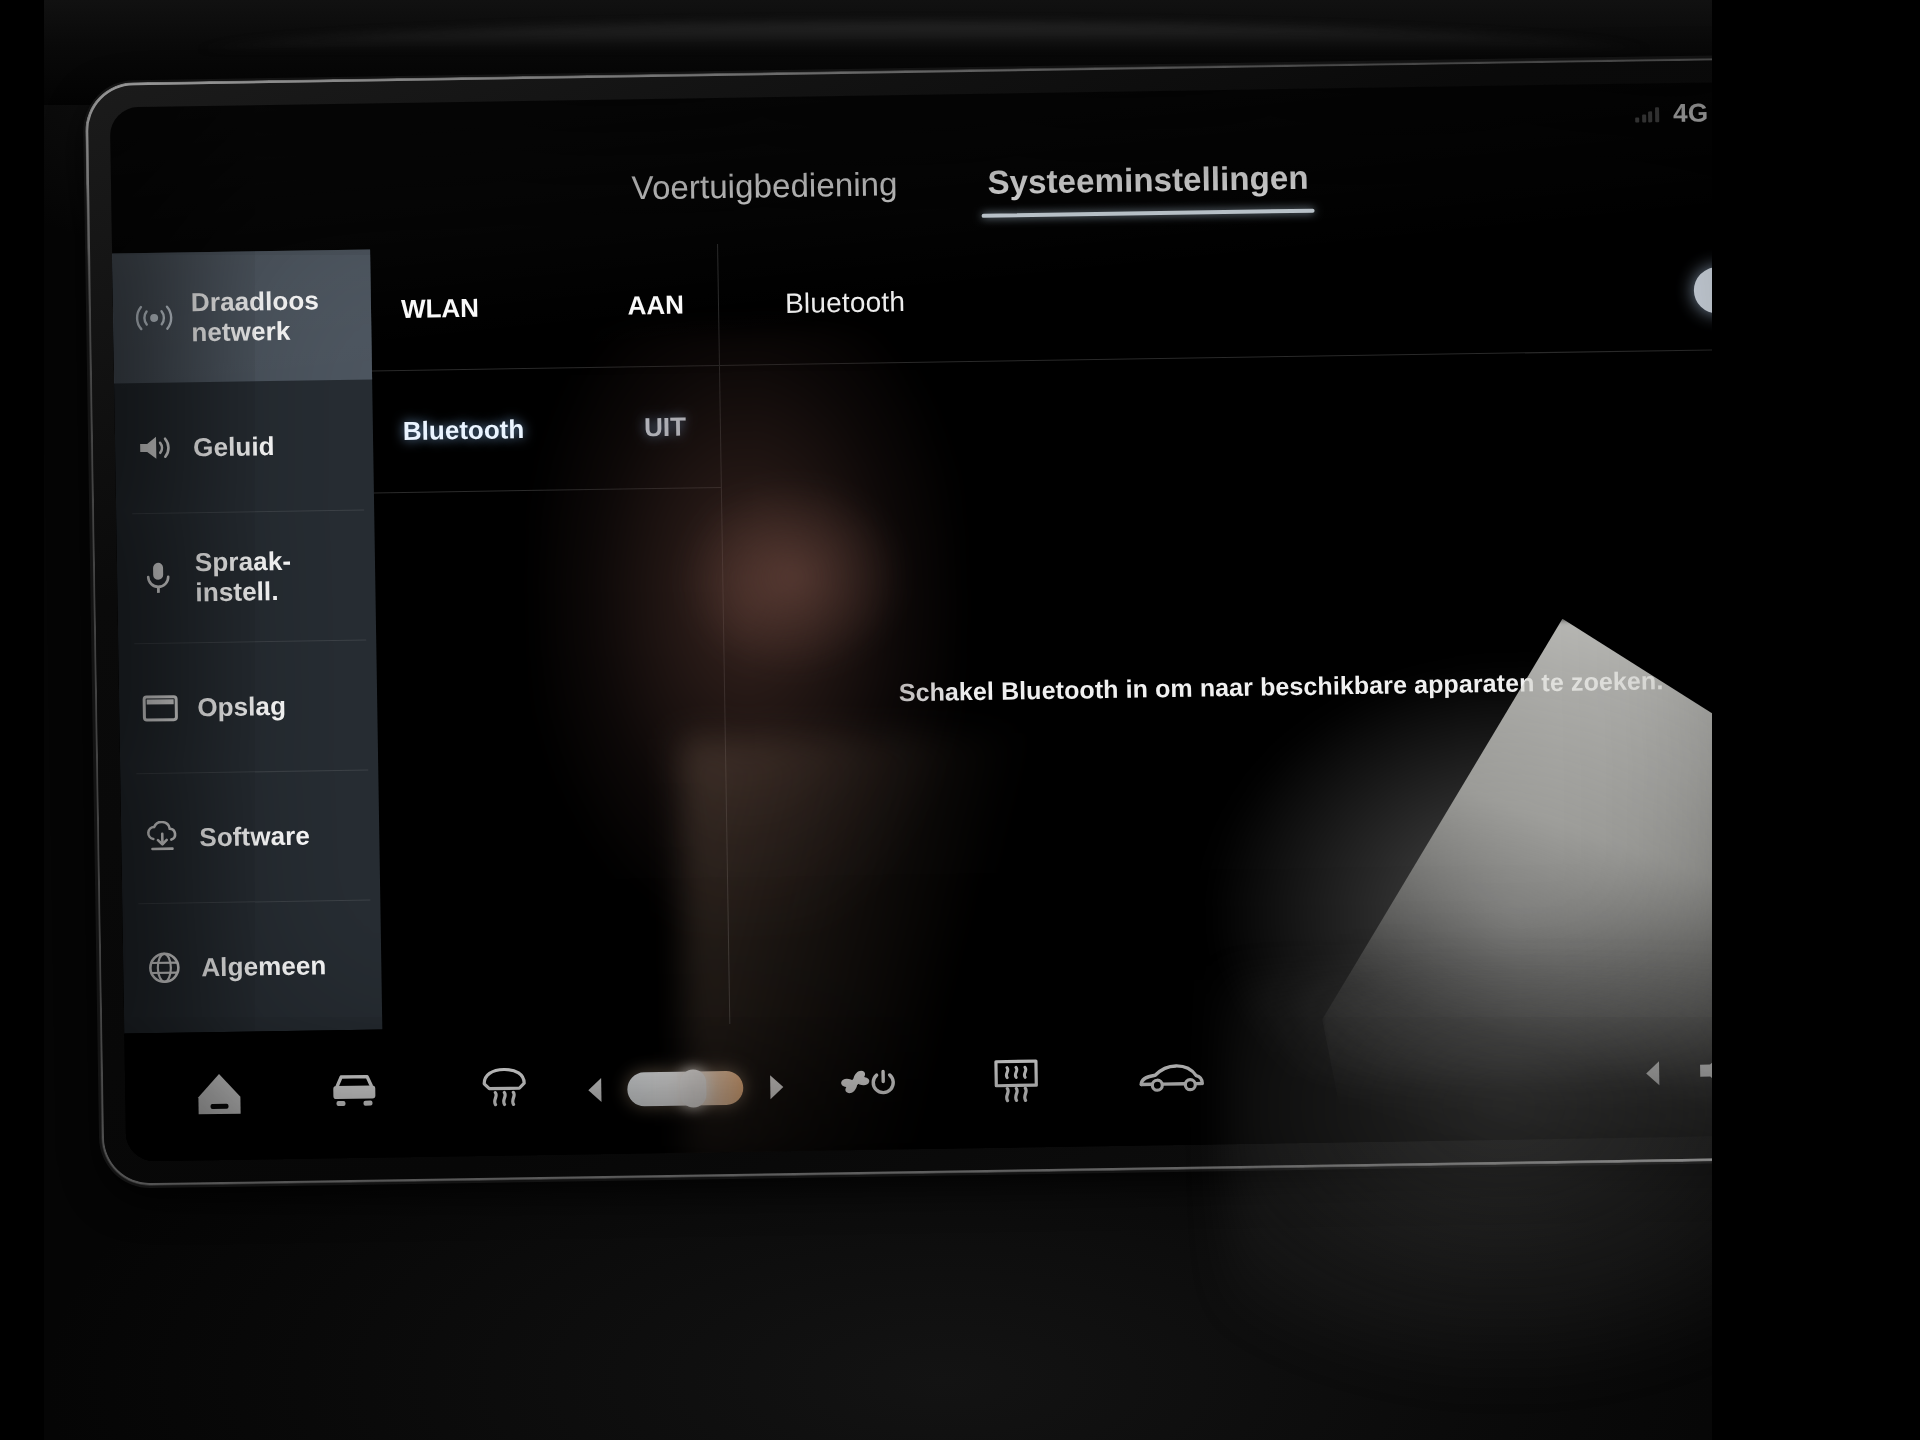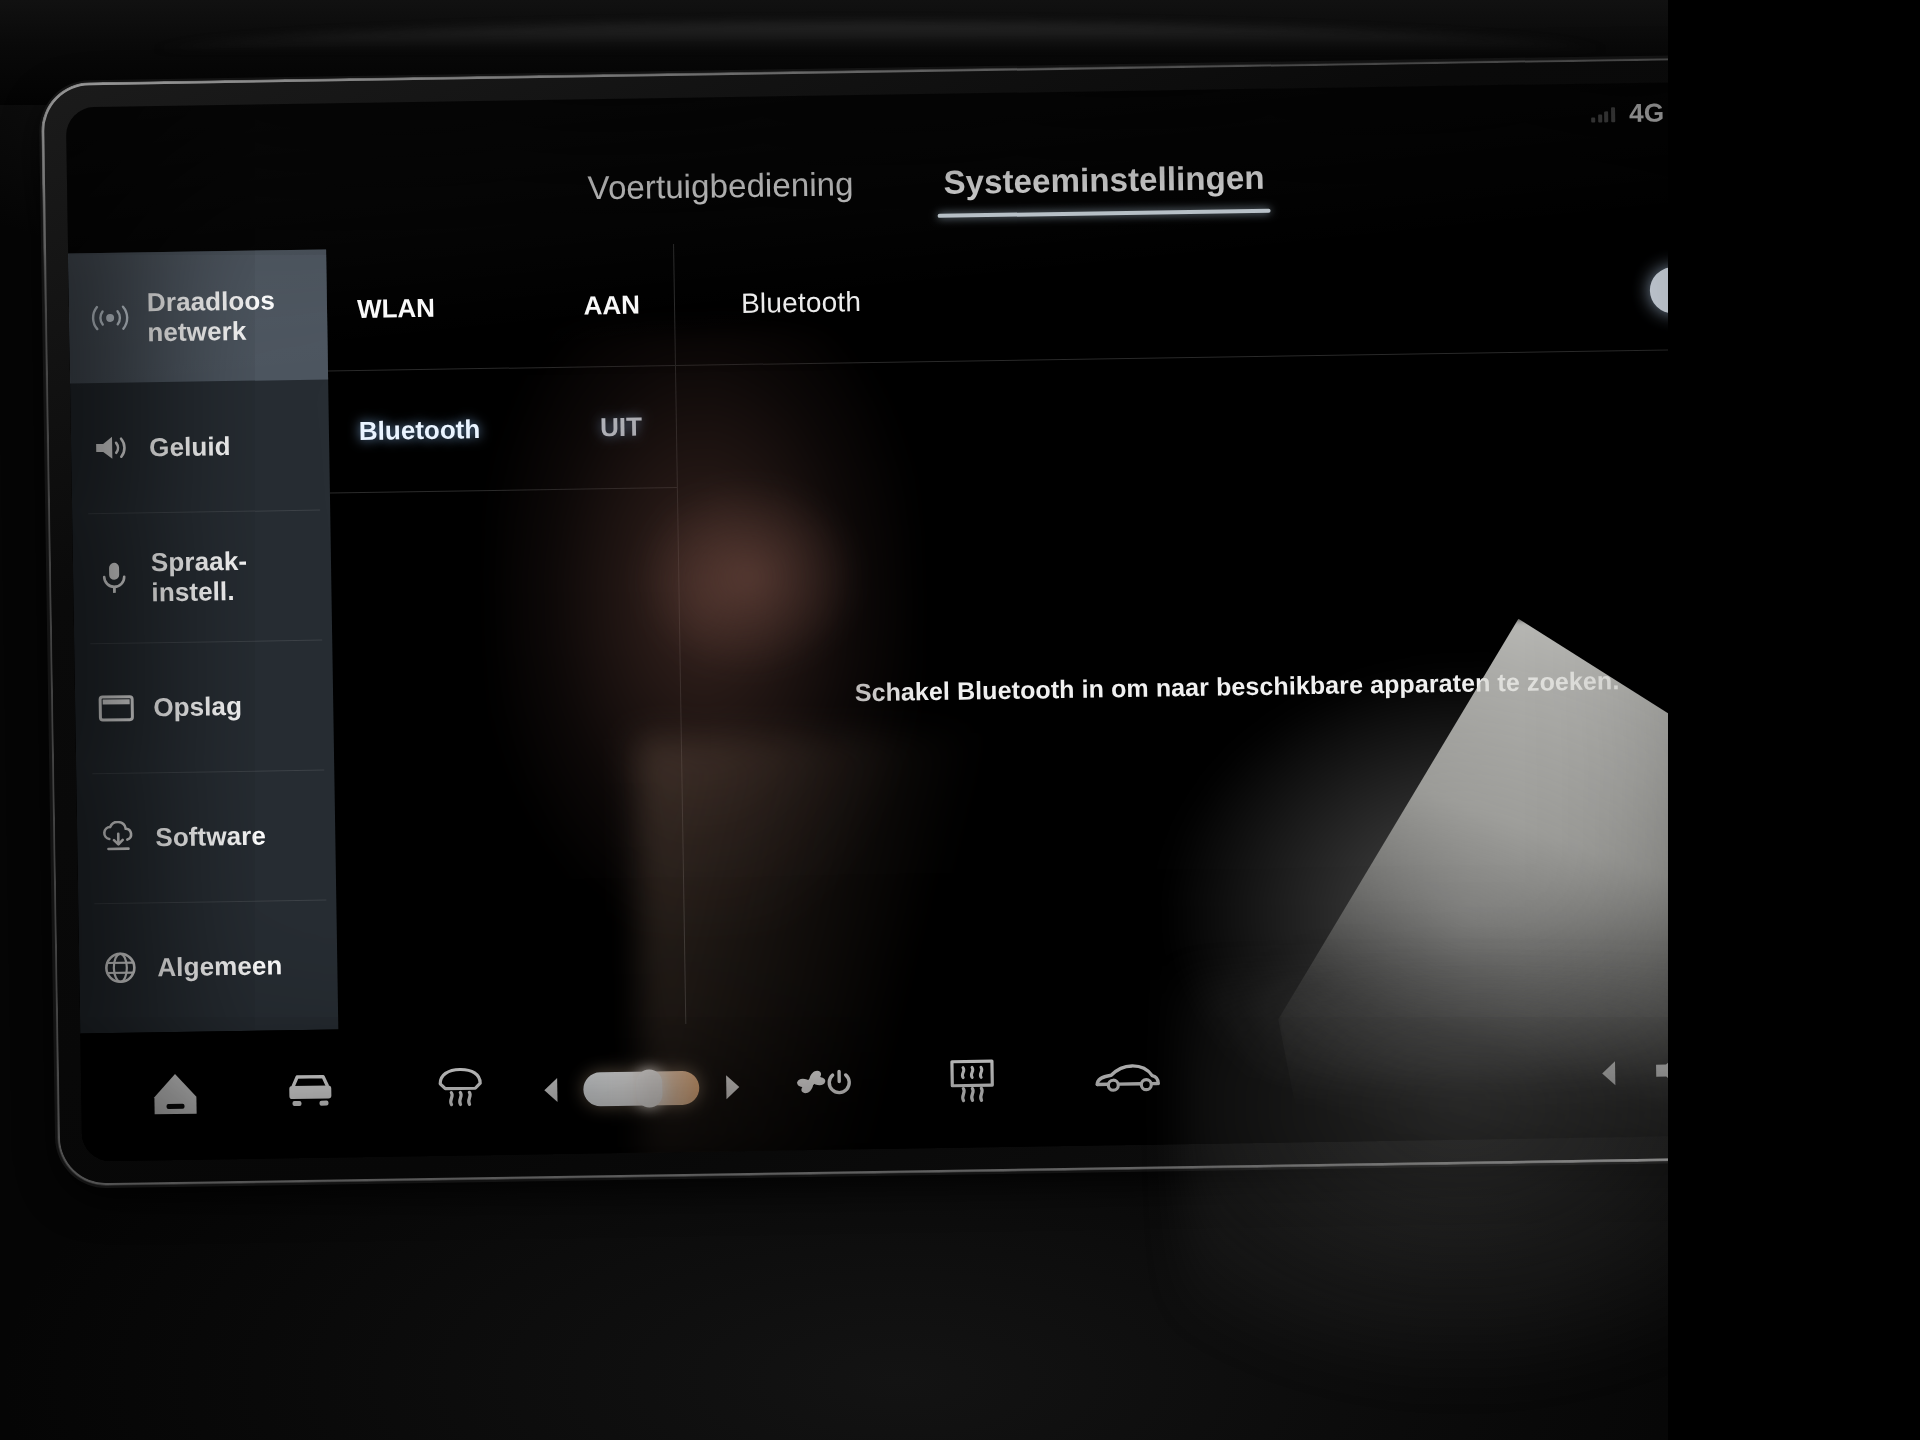--- a/index.html
+++ b/index.html
@@ -1,20 +1,20 @@
 <!DOCTYPE html>
 <html><head>
 <meta charset="utf-8">
 <style>
   * { margin:0; padding:0; box-sizing:border-box; }
   html,body { width:1920px; height:1440px; overflow:hidden; background:#000; }
   body { font-family:"Liberation Sans", sans-serif; }
 
   
-  #stage { position:relative; width:1668px; height:1440px; background:#be185d; overflow:hidden; }
+  #stage { position:relative; width:1668px; height:1440px; background:#be185d; overflow:hidden;margin-left:44px; }
 
   .dash-texture{
     position:absolute; inset:0;
     background:
       radial-gradient(ellipse 900px 420px at 1650px 560px, rgba(130,130,130,.30), rgba(0,0,0,0) 72%),
       radial-gradient(ellipse 700px 300px at 300px 60px, rgba(90,90,90,.20), rgba(0,0,0,0) 70%),
       radial-gradient(ellipse 1200px 500px at 900px 1380px, rgba(45,45,45,.35), rgba(0,0,0,0) 75%),
       #050505;
   }
   .dash-texture::after{

